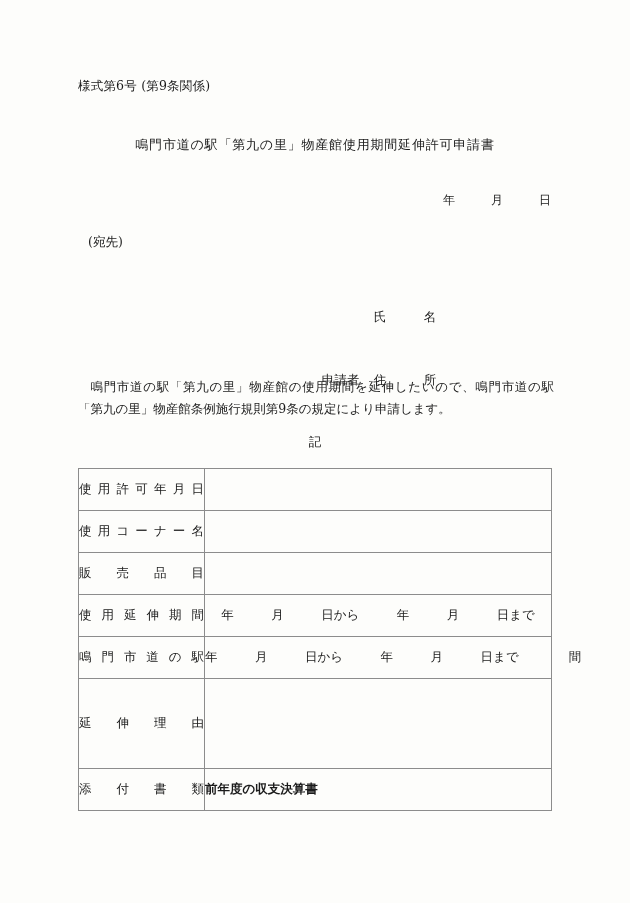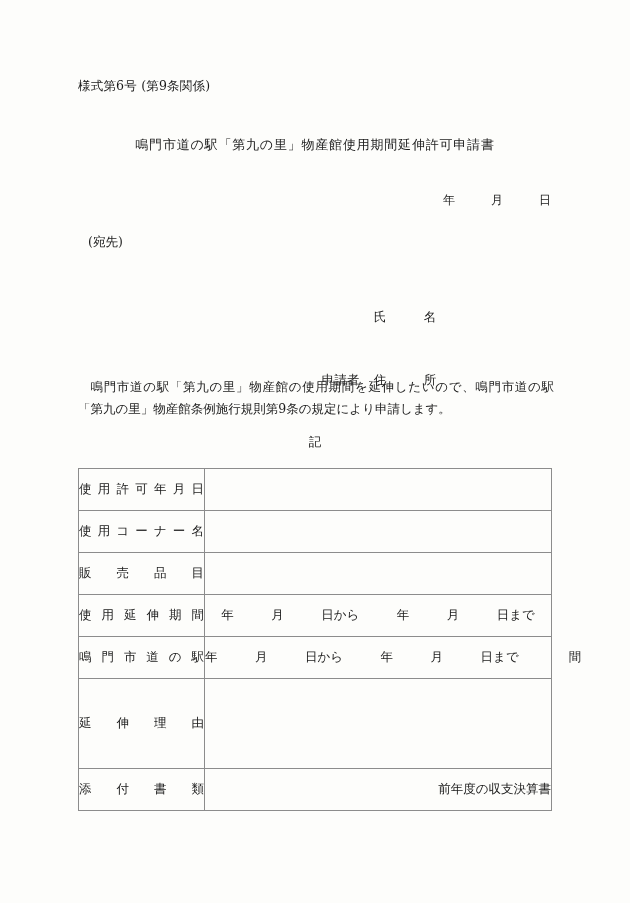--- a/index.html
+++ b/index.html
@@ -122,21 +122,21 @@
     text-align-last: justify;
     text-justify: inter-character;
     font-family: Liberation Serif, serif;
   }
   td.value-cell {
     padding: 0 8px;
     box-sizing: border-box;
     white-space: pre;
   }
   td.value-cell.centered { text-align: center; }
-  td.value-cell.left { text-align: right; }
+  td.value-cell.left { text-align: left; font-weight: bold; }
 
   tr.r-std td { height: 42px; }
   tr.r-tall td { height: 90px; }
 </style>
 </head>
 <body>
 
 <div class="page">
 
   <div class="abs form-no">様式第6号 (第9条関係)</div>

